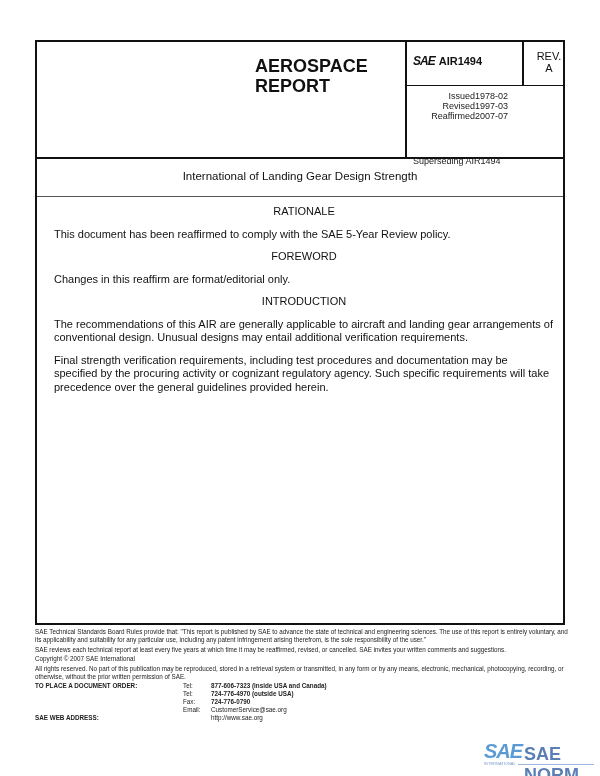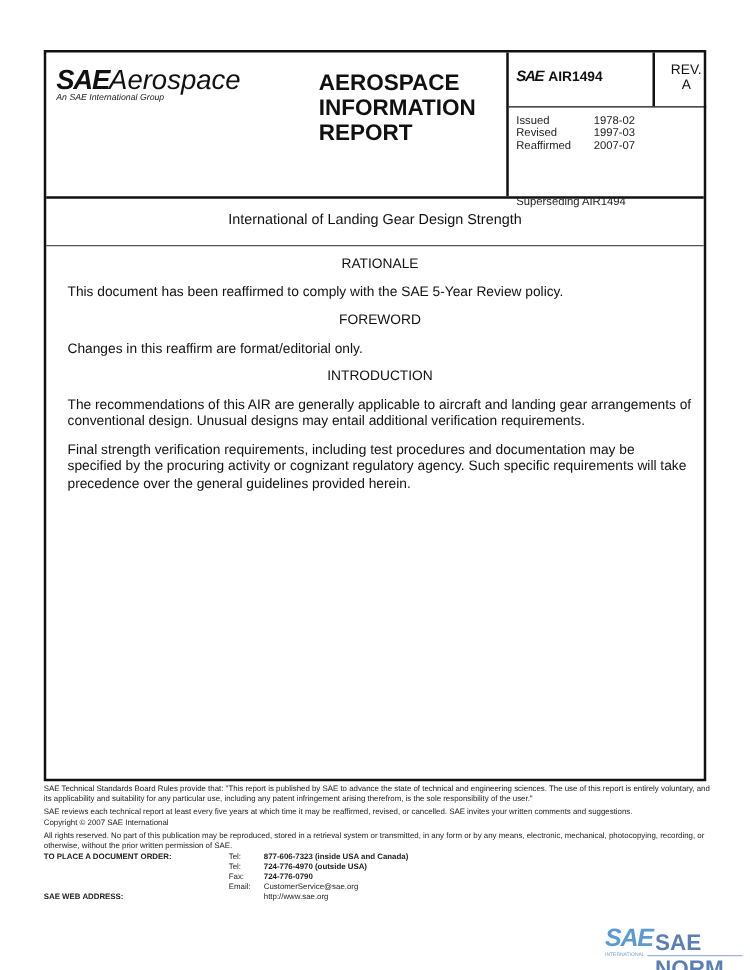--- a/index.html
+++ b/index.html
@@ -10,21 +10,21 @@
   .logo .sae { font-family:"Liberation Sans", sans-serif; font-weight:bold; font-style:italic; font-size:22px; letter-spacing:-1px; color:#111; }
   .logo .aero { font-family:"Liberation Sans", sans-serif; font-style:italic; font-size:22px; color:#111; }
   .logo .sub { font-style:italic; font-size:7px; color:#222; margin-top:-2px; }
   .doctype { position:absolute; left:218px; top:14px; font-weight:bold; font-size:18px; line-height:20px; color:#111; }
   .rightcol { position:absolute; left:368px; top:0; width:158px; height:115px; border-left:2px solid #111; }
   .num-row { position:absolute; left:0; top:0; width:158px; height:43px; border-bottom:1px solid #111; }
   .num { position:absolute; left:6px; top:12px; font-size:11px; font-weight:bold; }
   .num .saemini { font-weight:bold; font-style:italic; font-size:12px; margin-right:4px; letter-spacing:-1px; }
   .rev { position:absolute; left:115px; top:0; width:52px; height:43px; border-left:2px solid #111; text-align:center; font-size:11px; line-height:12px; padding-top:8px; box-sizing:border-box; }
   .dates { position:absolute; left:6px; top:49px; font-size:9px; line-height:10px; color:#222; }
-  .dates .row { display:flex; }
+  .dates .row { display:flex;text-align:right; }
   .dates .lbl { width:62px; }
   .supersede { position:absolute; left:6px; top:100px; font-size:9px; color:#222;margin-top:14px; }
   .title-bar { position:absolute; left:0; top:115px; width:526px; height:39px; border-bottom:1px solid #555; text-align:center; font-size:11.5px; line-height:39px; }
   .body { position:absolute; left:17px; top:163px; width:500px; font-size:11px; line-height:13.5px; }
   .sec-h { text-align:center; margin:0 0 9px 0; }
   .para { margin:0 0 9px 0; }
   .footer { position:absolute; left:35px; top:628px; width:540px; font-size:6.3px; line-height:8px; color:#222; }
   .footer p { margin:0 0 1.5px 0; }
   .order { display:grid; grid-template-columns:148px 28px 300px; font-size:6.3px; line-height:8px; }
   .order .b { font-weight:bold; }
@@ -32,27 +32,22 @@
   .norm .sae-n { position:absolute; left:0; top:0; font-size:20px; font-weight:bold; font-style:italic; color:#5b9bd5; letter-spacing:-1px; }
   .norm .norm-t { position:absolute; left:40px; top:4px; font-size:18px; font-weight:bold; color:#5b7fb5; }
   .norm .line { position:absolute; left:0; top:24px; width:110px; height:1px; background:#9ab5dc; }
   .norm .intl { position:absolute; left:0; top:21px; font-size:4px; color:#7a9cc8; background:#fff; padding-right:2px; }
 </style>
 </head>
 <body>
 
 <div class="frame">
   <div class="hdr">
-    <div class="logo">
-      <div><span class="sae">SAE</span><span class="aero">Aerospace</span></div>
-      <div class="sub">An SAE International Group</div>
-    </div>
     <div class="doctype">
       <div>AEROSPACE</div>
-      <div>INFORMATION</div>
       <div>REPORT</div>
     </div>
     <div class="rightcol">
       <div class="num-row">
         <div class="num">
           <span class="saemini">SAE</span><span>AIR1494</span>
         </div>
         <div class="rev">
           <div>REV.</div>
           <div>A</div>

